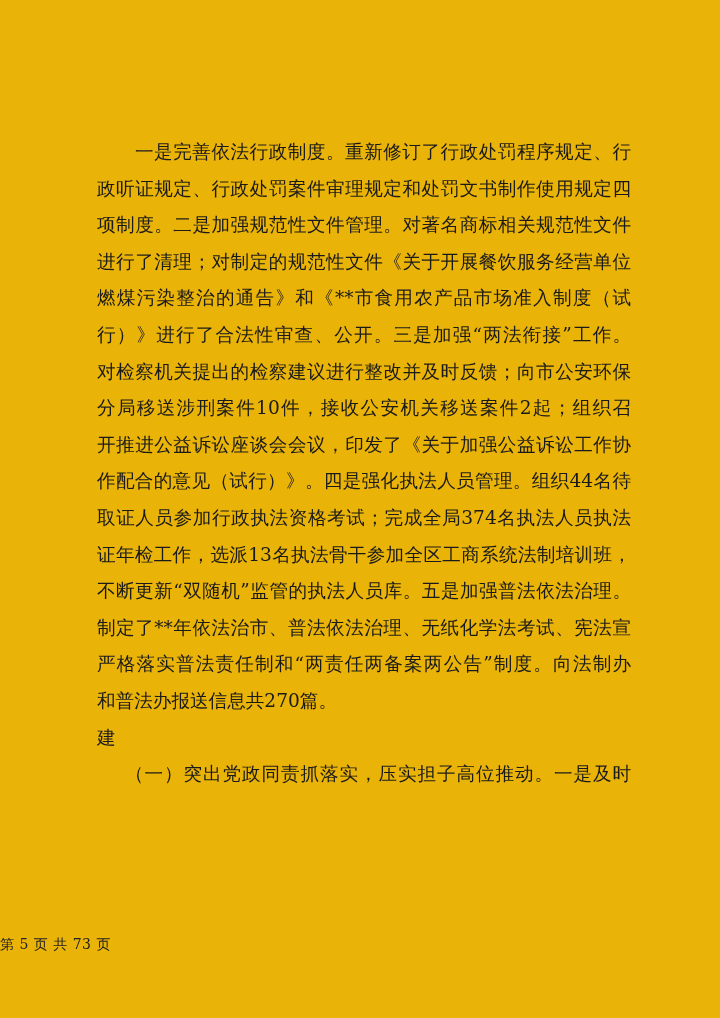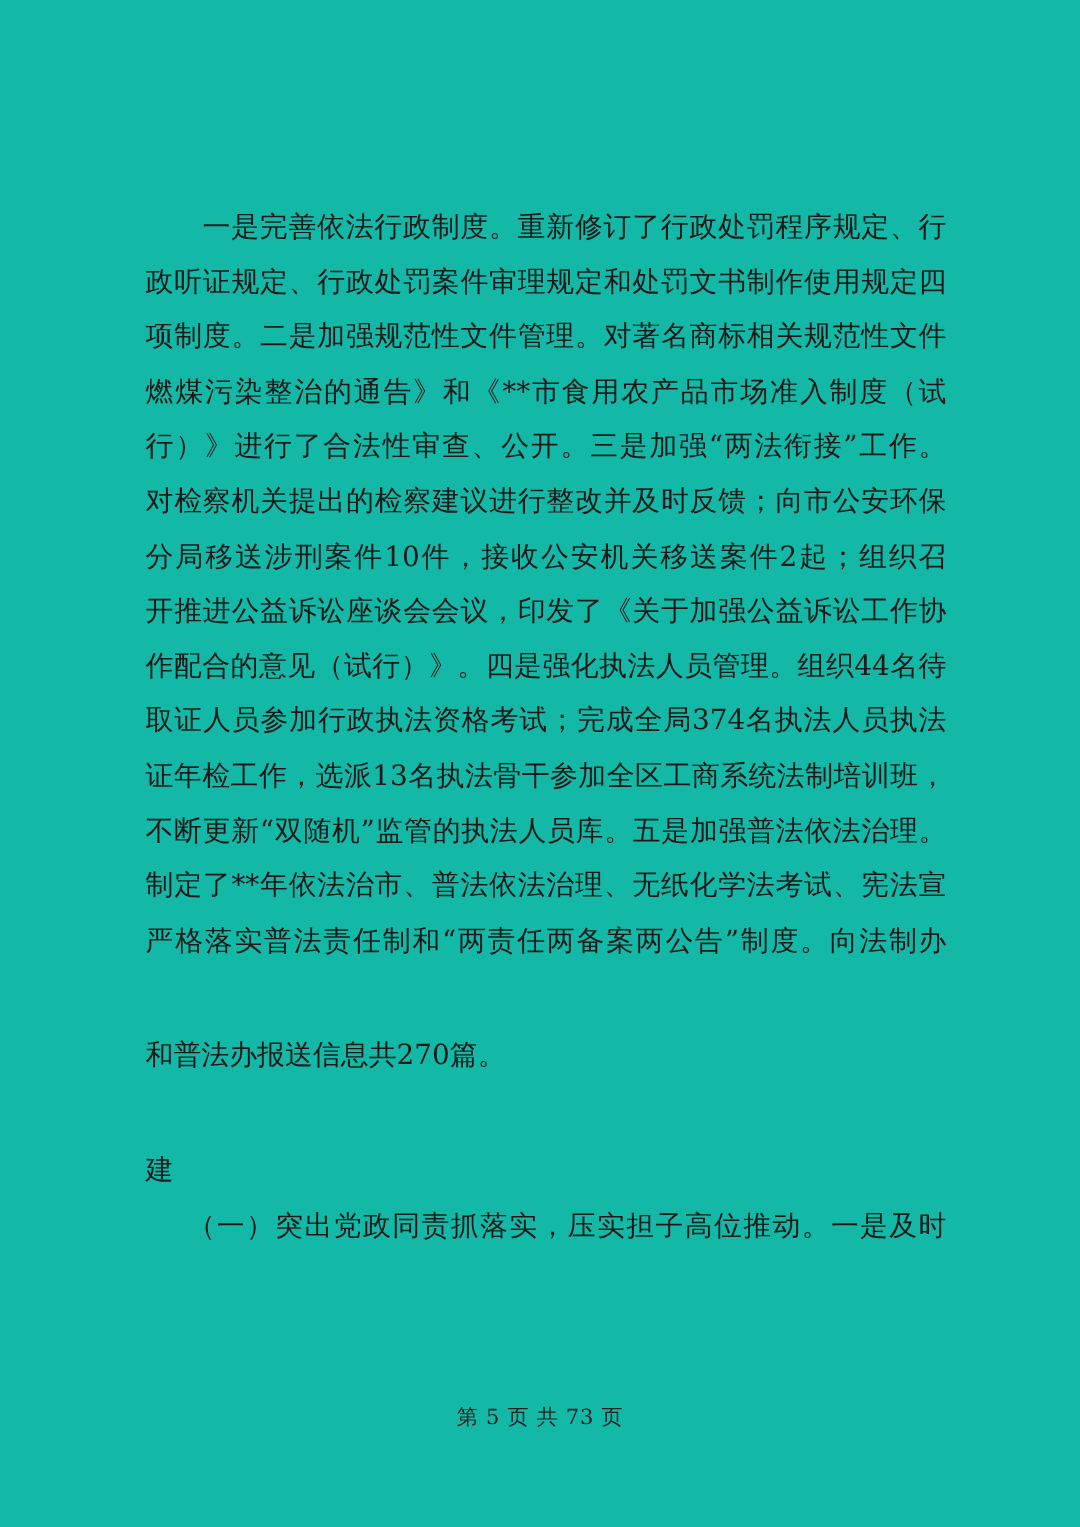--- a/index.html
+++ b/index.html
@@ -12,66 +12,66 @@
       height: 1018px;
       position: relative;
       overflow: hidden;
       font-family: "DejaVu Serif", "Liberation Serif", serif;
       color: #1a1a1a;
     }
     .page {
       position: absolute;
       left: 0; top: 0;
       width: 720px; height: 1018px;
-      background: #14b8a6;
+      background: #eab308;
     }
     .body-text {
       position: absolute;
       left: 97px;
       top: 134px;
       width: 534px;
     }
     .line {
       height: 36.6px;
       line-height: 36.6px;
       font-size: 18.6px;
       white-space: nowrap;
       text-align: justify;
       text-align-last: justify;
       letter-spacing: 0px;
     }
     .line.last {
       text-align-last: left;
-      margin-top: 40px;
     }
     .line.indent {
       padding-left: 38px;
     }
     .line.indent-small {
       padding-left: 28px;
     }
     .footer {
       position: absolute;
       left: 0;
       width: 720px;
       top: 936px;
-      text-align: center;
+      text-align: left;
       font-size: 14px;
       color: #222;
       letter-spacing: 0.5px;
     }
   </style>
 </head>
 <body>
 
 <div class="page">
   <div class="body-text">
     <div class="line indent">一是完善依法行政制度。重新修订了行政处罚程序规定、行</div>
     <div class="line">政听证规定、行政处罚案件审理规定和处罚文书制作使用规定四</div>
     <div class="line">项制度。二是加强规范性文件管理。对著名商标相关规范性文件</div>
+    <div class="line">进行了清理；对制定的规范性文件《关于开展餐饮服务经营单位</div>
     <div class="line">燃煤污染整治的通告》和《**市食用农产品市场准入制度（试</div>
     <div class="line">行）》进行了合法性审查、公开。三是加强“两法衔接”工作。</div>
     <div class="line">对检察机关提出的检察建议进行整改并及时反馈；向市公安环保</div>
     <div class="line">分局移送涉刑案件10件，接收公安机关移送案件2起；组织召</div>
     <div class="line">开推进公益诉讼座谈会会议，印发了《关于加强公益诉讼工作协</div>
     <div class="line">作配合的意见（试行）》。四是强化执法人员管理。组织44名待</div>
     <div class="line">取证人员参加行政执法资格考试；完成全局374名执法人员执法</div>
     <div class="line">证年检工作，选派13名执法骨干参加全区工商系统法制培训班，</div>
     <div class="line">不断更新“双随机”监管的执法人员库。五是加强普法依法治理。</div>
     <div class="line">制定了**年依法治市、普法依法治理、无纸化学法考试、宪法宣</div>

